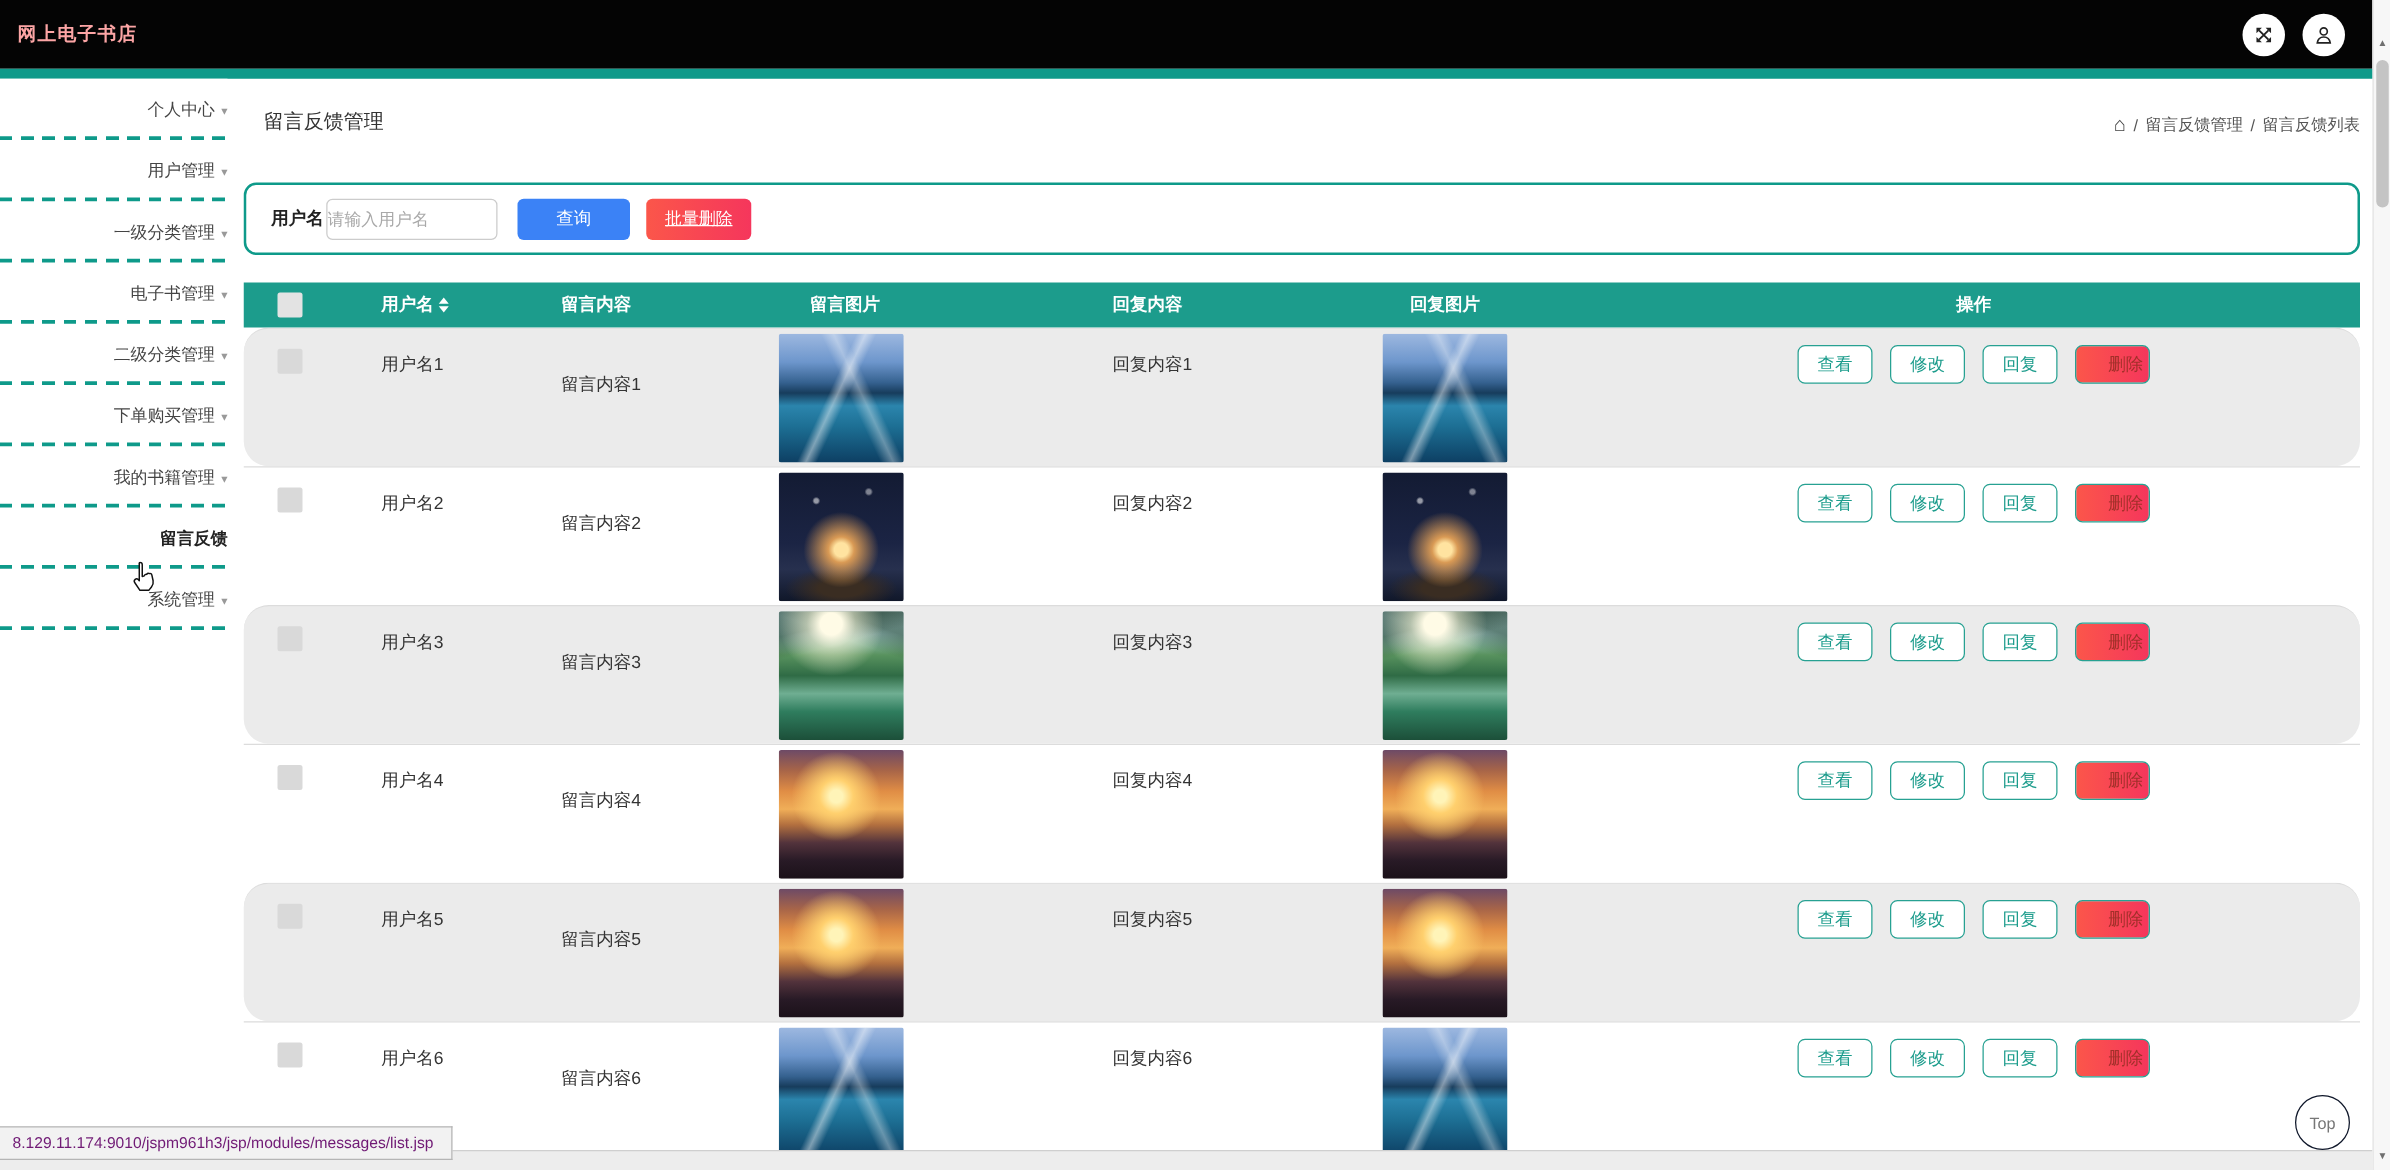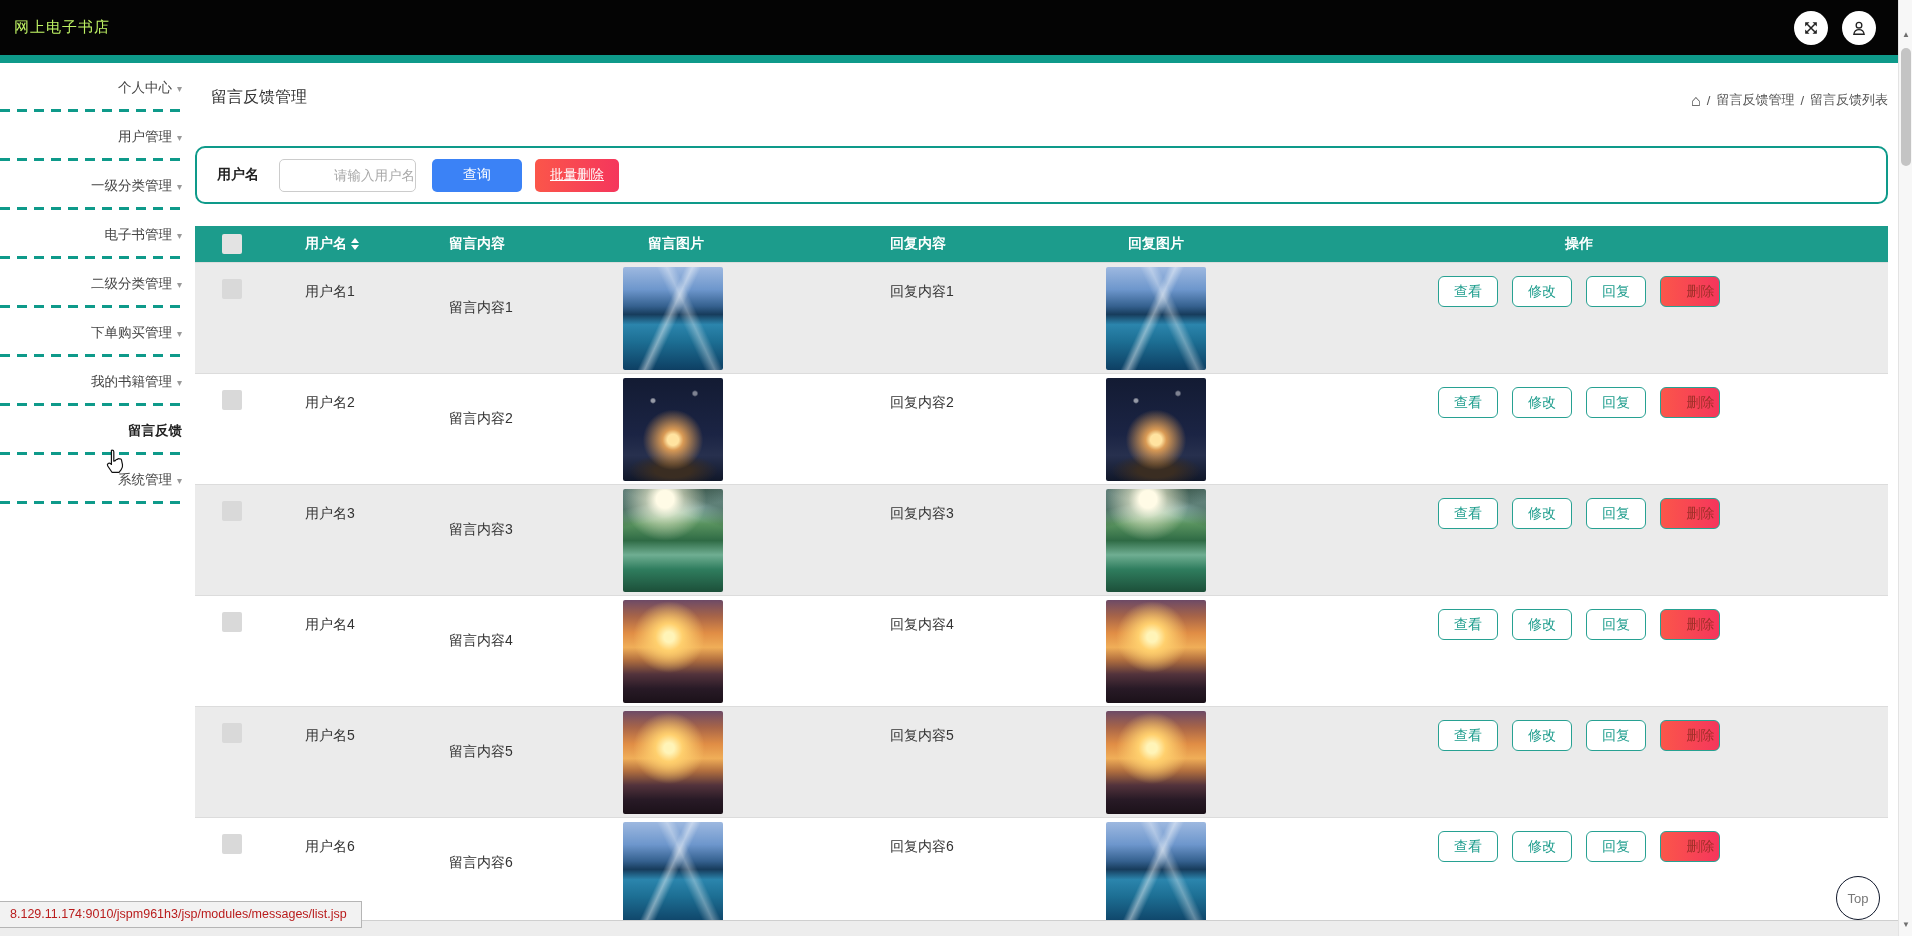--- a/index.html
+++ b/index.html
@@ -3,21 +3,21 @@
 <meta charset="utf-8">
 <style>
   * { margin:0; padding:0; box-sizing:border-box; }
   html,body { width:1912px; height:936px; overflow:hidden; background:#fff;
     font-family:"Liberation Sans","DejaVu Sans",sans-serif; }
   .screen { position:relative; width:1912px; height:936px; background:#fff; overflow:hidden; }
 
   
   .topbar { position:absolute; left:0; top:0; right:14px; height:55px; background:#040404;
     display:flex; align-items:center; justify-content:space-between; padding:0 22px 0 14px; }
-  .app-title { color:#bef264; font-size:15px; font-weight:normal; letter-spacing:1px; }
+  .app-title { color:#fca5a5; font-size:15px; font-weight:bold; letter-spacing:1px; }
   .topbar-icons { display:flex; gap:14px; }
   .icon-circle { width:34px; height:34px; border-radius:50%; background:#fff;
     display:flex; align-items:center; justify-content:center; cursor:pointer; }
   .stripe { position:absolute; left:0; top:55px; width:1912px; height:8px; background:#0e9a8a; }
 
   
   .sidebar { position:absolute; left:0; top:63px; width:182px; background:#fff; }
   .side-item { position:relative; height:49px; line-height:49px; text-align:right;
     font-size:13.5px; color:#444; cursor:pointer; }
   .side-item::after { content:""; position:absolute; left:0; right:0; bottom:0; height:3px;
@@ -29,22 +29,22 @@
   .main { position:absolute; left:195px; right:24px; top:63px; }
   .page-title { position:absolute; left:16px; top:24px; font-size:16px; font-weight:500; color:#333; }
   .breadcrumb { position:absolute; right:0; top:28px; font-size:13px; color:#555;
     display:flex; align-items:center; gap:6px; }
   .breadcrumb .home { font-size:16px; line-height:13px; color:#444; cursor:pointer; }
   .breadcrumb .crumb { cursor:pointer; }
 
   .filter-panel { position:absolute; left:0; right:0; top:83px; height:58px;
     border:2px solid #0e9a8a; border-radius:10px; display:flex; align-items:center; padding-left:20px; }
   .filter-label { font-size:14px; font-weight:600; color:#222; }
-  .filter-input { width:137px; height:33px; margin-left:20px; border:1px solid #ccc; border-radius:5px;
-    text-align:right; font-size:13.5px; color:#701a75; outline:none; }
+  .filter-input { width:137px; height:33px; margin-left:2px; border:1px solid #ccc; border-radius:5px;
+    text-align:left; font-size:13.5px; color:#701a75; outline:none; }
   .filter-input::placeholder { color:#a9a9a9; }
   .btn-search { width:90px; height:33px; margin-left:16px; background:#3b82f6; color:#fff;
     border:none; border-radius:5px; font-size:14px; cursor:pointer; }
   .btn-batch-delete { height:33px; margin-left:13px; padding:0 15px; border:none; border-radius:5px;
     background:linear-gradient(90deg,#fb564a,#f5365c); color:#fff; font-size:13.5px; cursor:pointer;text-decoration:underline; }
 
   
   .table { position:absolute; left:0; right:0; top:163px; }
   .thead, .trow { display:grid; grid-template-columns:65px 170px 170px 270px 220px 190px auto; }
   .thead { height:36px; background:#1c9c8c; align-items:center; color:#fff; font-size:14px; font-weight:bold; }
@@ -52,21 +52,21 @@
   .th-img1 { padding-left:48px; } .th-reply { padding-left:20px; } .th-img2 { padding-left:38px; }
   .th-user { padding-left:45px; display:flex; align-items:center; }
   .th-msg { padding-left:19px; }
   .th-ops span { margin-left:285px; }
   .sort { display:inline-flex; flex-direction:column; margin-left:4px; gap:2px; cursor:pointer; }
   .sort i { width:0; height:0; border-left:4px solid transparent; border-right:4px solid transparent; }
   .sort .up { border-bottom:5px solid #fff; }
   .sort .dn { border-top:5px solid #fff; }
 
   .trow { height:111px; border-top:1px solid #dcdcdc; font-size:14px; color:#333; }
-  .trow.odd { background:#ebebeb; } .trow.even { background:#fff; }
+  .trow.odd { background:#ebebeb;border-radius:20px; } .trow.even { background:#fff; }
   .cb { width:20px; height:20px; background:#d9d9d9; border-radius:2px; cursor:pointer; }
   .trow .cb { margin:16px 0 0 27px; }
   .td-user { padding:20px 0 0 45px; } .td-msg { padding:20px 0 0 19px;margin-top:16px; } .td-reply { padding:20px 0 0 20px; }
   .thumb { width:100px; height:103px; margin-top:4px; border-radius:2px; }
   .td-img1 .thumb { margin-left:23px; } .td-img2 .thumb { margin-left:16px; }
   .td-ops { padding-top:13px; }
   .td-ops .grp { margin-left:158px; display:flex; gap:14px; }
   .rbtn { width:60px; height:31px; border-radius:6px; border:1px solid #27a192; background:#fff;
     color:#1c9c8c; font-size:14px; cursor:pointer; }
   .rbtn.del { background:linear-gradient(90deg,#fb564a,#f5365c); color:#a1302a; font-weight:500;padding-left:21px; }
@@ -89,21 +89,21 @@
     linear-gradient(180deg,#bcd9e2 0%,#9fc6c4 18%,#58925e 34%,#2f6b45 50%,#6fae92 64%,#2f7d5e 78%,#1c4f39 100%); }
   [data-img="sunset-harbor"] { background:
     radial-gradient(circle at 46% 36%,#fff4b8 0 6%,#ffd06e 16%,rgba(255,170,70,0) 42%),
     linear-gradient(180deg,#6d4a66 0%,#a86548 16%,#e08d45 32%,#f0ae58 46%,#b3703f 58%,#53333c 72%,#281a26 86%,#1b1119 100%); }
 
   
   .bottom-strip { position:absolute; left:0; right:14px; top:920px; height:16px;
     background:#ededed; border-top:1px solid #cfcfcf; z-index:4; }
   .status-tooltip { position:absolute; left:0; bottom:8px; height:27px; z-index:6;
     background:#f2f2f2; border:1px solid #b5b5b5; border-left:none;
-    padding:5px 14px 0 10px; font-size:12.5px; color:#b91c1c; white-space:nowrap; }
+    padding:5px 14px 0 10px; font-size:12.5px; color:#701a75; white-space:nowrap; }
   .top-btn { position:absolute; left:1836px; top:876px; width:44px; height:44px; border-radius:50%;
     background:#fff; border:1px solid #0f172a; color:#777; font-size:13px; z-index:5;
     display:flex; align-items:center; justify-content:center; cursor:pointer; }
 
   .scrollbar { position:absolute; right:0; top:0; width:14px; height:936px;
     background:#f7f7f7; border-left:1px solid #e3e3e3; z-index:7; }
   .scroll-arrow { position:absolute; left:0; width:14px; text-align:center;
     font-size:8px; color:#6f6f6f; cursor:pointer; }
   .scroll-arrow.up { top:30px; } .scroll-arrow.down { top:920px; }
   .scroll-thumb { position:absolute; left:2px; top:48px; width:10px; height:118px;

